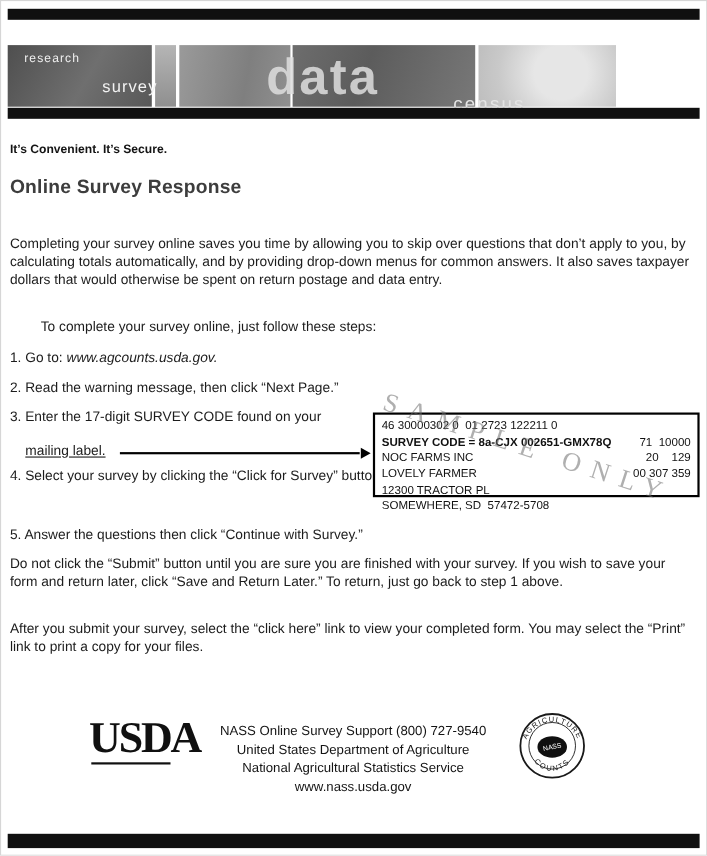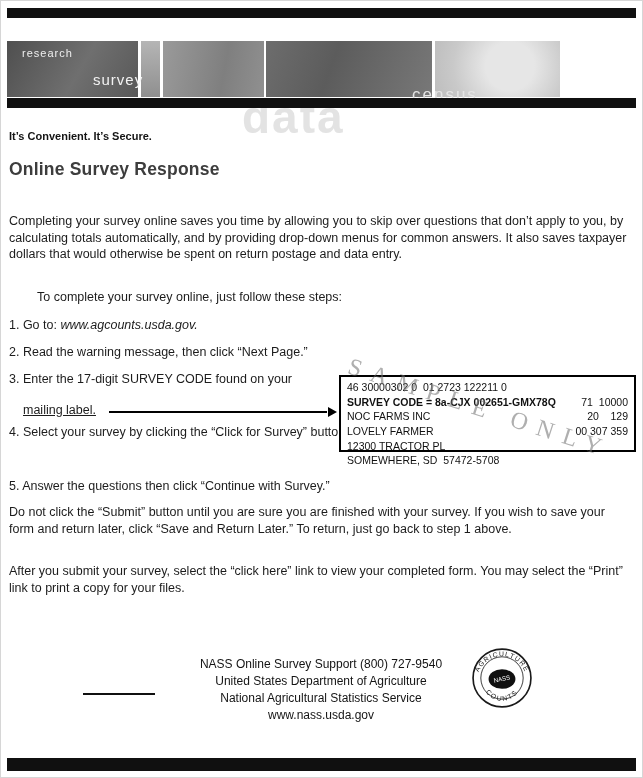--- a/index.html
+++ b/index.html
@@ -17,21 +17,21 @@
   .banner { position:absolute; top:40px; left:6px; width:553px; height:56px; display:flex; }
   .tile { height:100%; }
   .t1 { width:150px; margin-right:3px; background:linear-gradient(120deg,#4f4f4f,#6f6f6f 55%,#585858); }
   .t2 { width:22px;  margin-right:3px; background:linear-gradient(180deg,#b5b5b5,#8f8f8f); }
   .t3 { width:115px; margin-right:2px; background:linear-gradient(100deg,#9a9a9a,#7f7f7f 60%,#909090); }
   .t4 { width:190px; margin-right:3px; background:linear-gradient(110deg,#6d6d6d,#5c5c5c 40%,#787878); }
   .t5 { width:143px; background:radial-gradient(circle at 60% 45%, #e6e6e6 0 30%, #c9c9c9 70%, #bdbdbd); }
   .banner-word { position:absolute; color:#efefef; font-family:"Liberation Sans", sans-serif; }
   .w-research { left:15px; top:6px; font-size:11px; letter-spacing:1px; }
   .w-survey { left:86px; top:30px; font-size:15px; letter-spacing:1px; color:#f2f2f2; }
-  .w-data { left:235px; top:0px; font-size:46px; font-weight:bold; letter-spacing:2px; color:rgba(222,222,222,0.85); line-height:56px;margin-top:48px; }
+  .w-data { left:235px; top:0px; font-size:46px; font-weight:bold; letter-spacing:2px; color:rgba(222,222,222,0.85); line-height:56px; }
   .w-census { left:405px; top:31px; font-size:17px; letter-spacing:2px; color:#e4e4e4;margin-top:13px; }
 
   
   .tb { position:absolute; left:8px; font-size:12.5px; line-height:1.32; color:#1c1c1c; }
   .tagline { top:128px; font-weight:bold; font-size:11px; color:#141414; }
   .title { top:157px; font-size:17.5px; font-weight:bold; color:#3d3d3d; letter-spacing:0.2px; }
   .para1 { top:212px; width:620px; }
   .steps-intro { top:288px;margin-left:28px; }
   .step1 { top:316px; }
   .step2 { top:343px; }
@@ -140,20 +140,21 @@
   </div>
 
   <div class="watermark">SAMPLE ONLY</div>
 
   <div class="tb step4 hang">4. Select your survey by clicking the “Click for Survey” button.</div>
   <div class="tb step5">5. Answer the questions then click “Continue with Survey.”</div>
 
   <div class="tb para-submit">Do not click the “Submit” button until you are sure you are finished with your survey. If you wish to save your form and return later, click “Save and Return Later.”  To return, just go back to step 1 above.</div>
   <div class="tb para-after">After you submit your survey, select the “click here” link to view your completed form. You may select the “Print” link to print a copy for your files.</div>
 
+  <div class="usda-logo">USDA</div>
   <div class="usda-underline"></div>
 
   <div class="footer-text">
     <div>NASS Online Survey Support (800) 727-9540</div>
     <div>United States Department of Agriculture</div>
     <div>National Agricultural Statistics Service</div>
     <div>www.nass.usda.gov</div>
   </div>
 
   <div class="seal">

